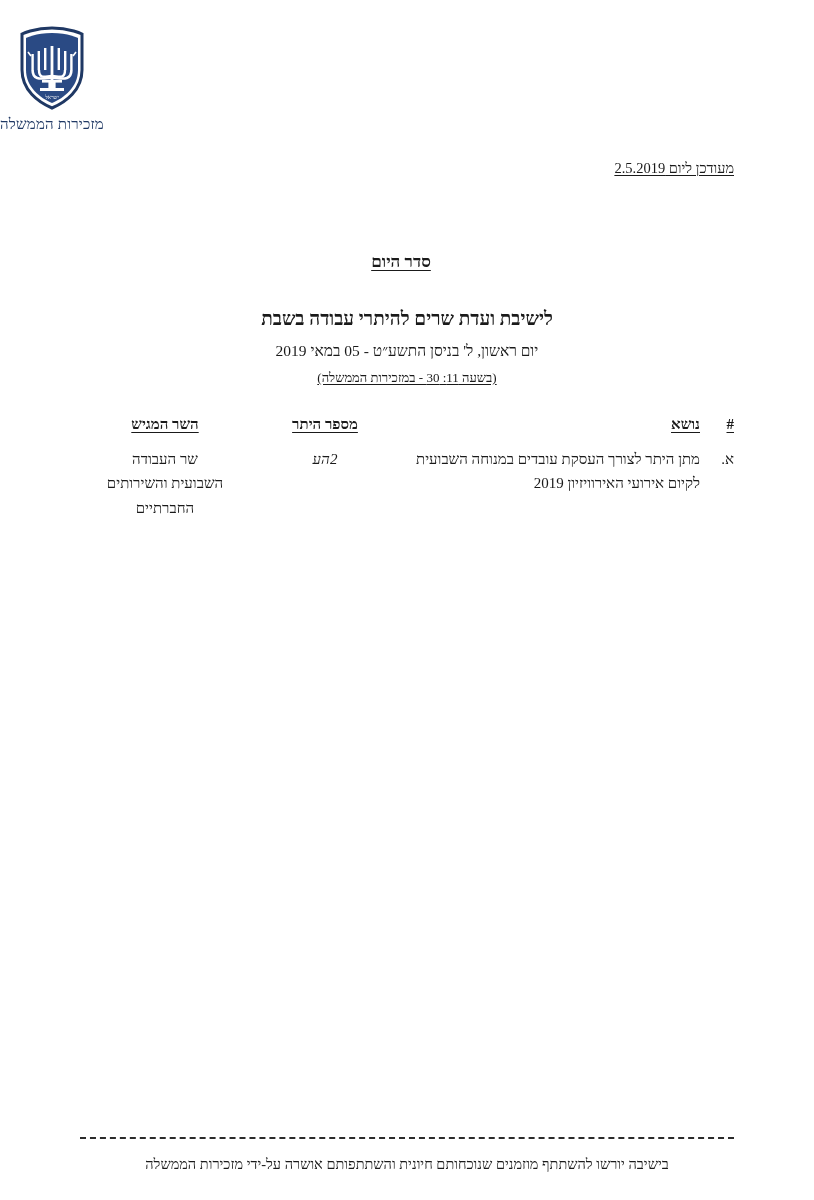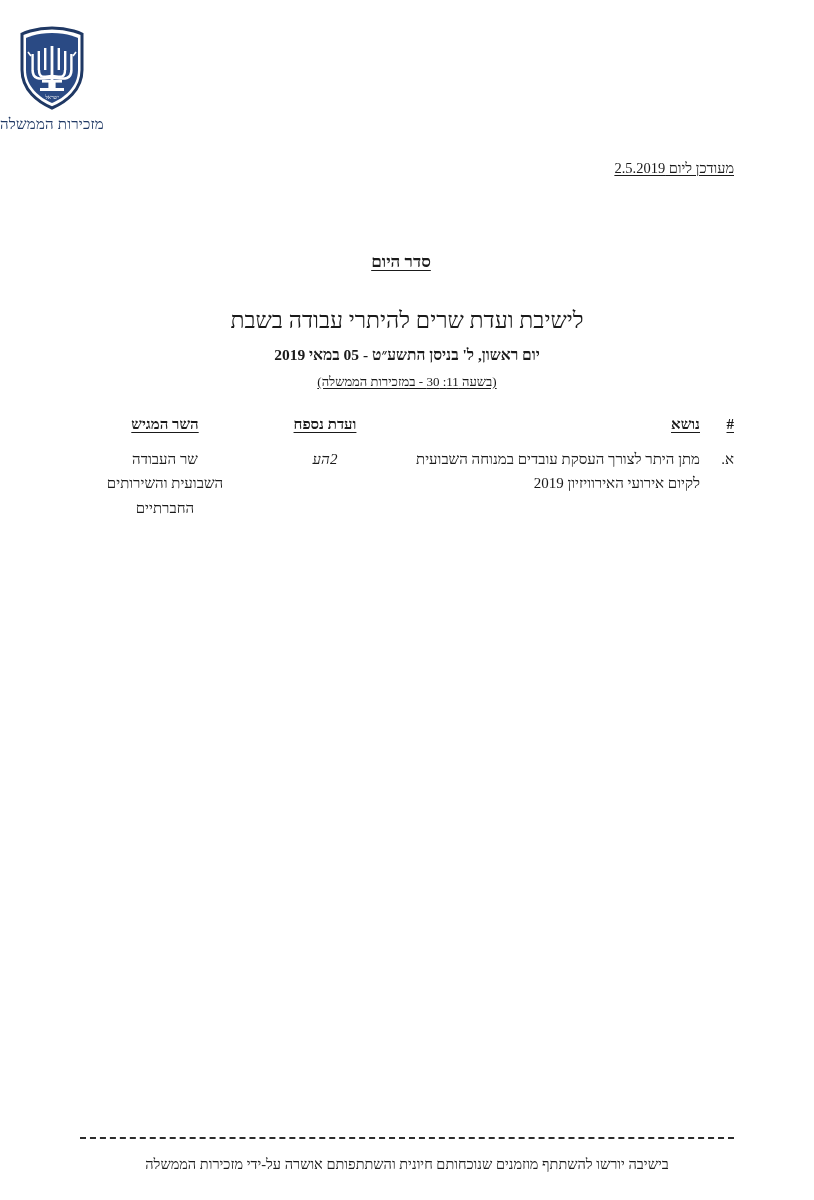--- a/index.html
+++ b/index.html
@@ -70,28 +70,27 @@
     direction: rtl;
   }
   .doc-title {
     font-size: 17px;
     font-weight: bold;
     text-decoration: underline;
     text-underline-offset: 3px;
     margin: 0 12px 36px 0;
   }
   .doc-subtitle {
-    font-size: 23px;
-    font-weight: normal;
+    font-size: 19px;
+    font-weight: bold;
     margin: 0 0 12px 0;
   }
   .doc-date {
     font-size: 15.5px;
     margin: 0 0 8px 0;
-    font-weight: bold;
   }
   .doc-time {
     font-size: 13px;
     margin: 0;
     text-decoration: underline;
     text-underline-offset: 2px;
     display: inline-block;
   }
 
   
@@ -193,21 +192,21 @@
     <div class="doc-date">יום ראשון, ל' בניסן התשע״ט - 05 במאי 2019</div>
     <div class="doc-time">(בשעה 11: 30 - במזכירות הממשלה)</div>
   </div>
 
   <div class="agenda">
     <table class="agenda-table">
       <thead>
         <tr>
           <th class="col-num">#</th>
           <th class="col-topic">נושא</th>
-          <th class="col-attach">ועדת נספח</th>
+          <th class="col-attach">מספר היתר</th>
           <th class="col-minister">השר המגיש</th>
         </tr>
       </thead>
       <tbody>
         <tr>
           <td class="cell-num">א.</td>
           <td class="cell-topic">מתן היתר לצורך העסקת עובדים במנוחה השבועית לקיום אירועי האירוויזיון 2019</td>
           <td class="cell-attach">2הע</td>
           <td class="cell-minister">
             <span class="minister-line">שר העבודה</span>

